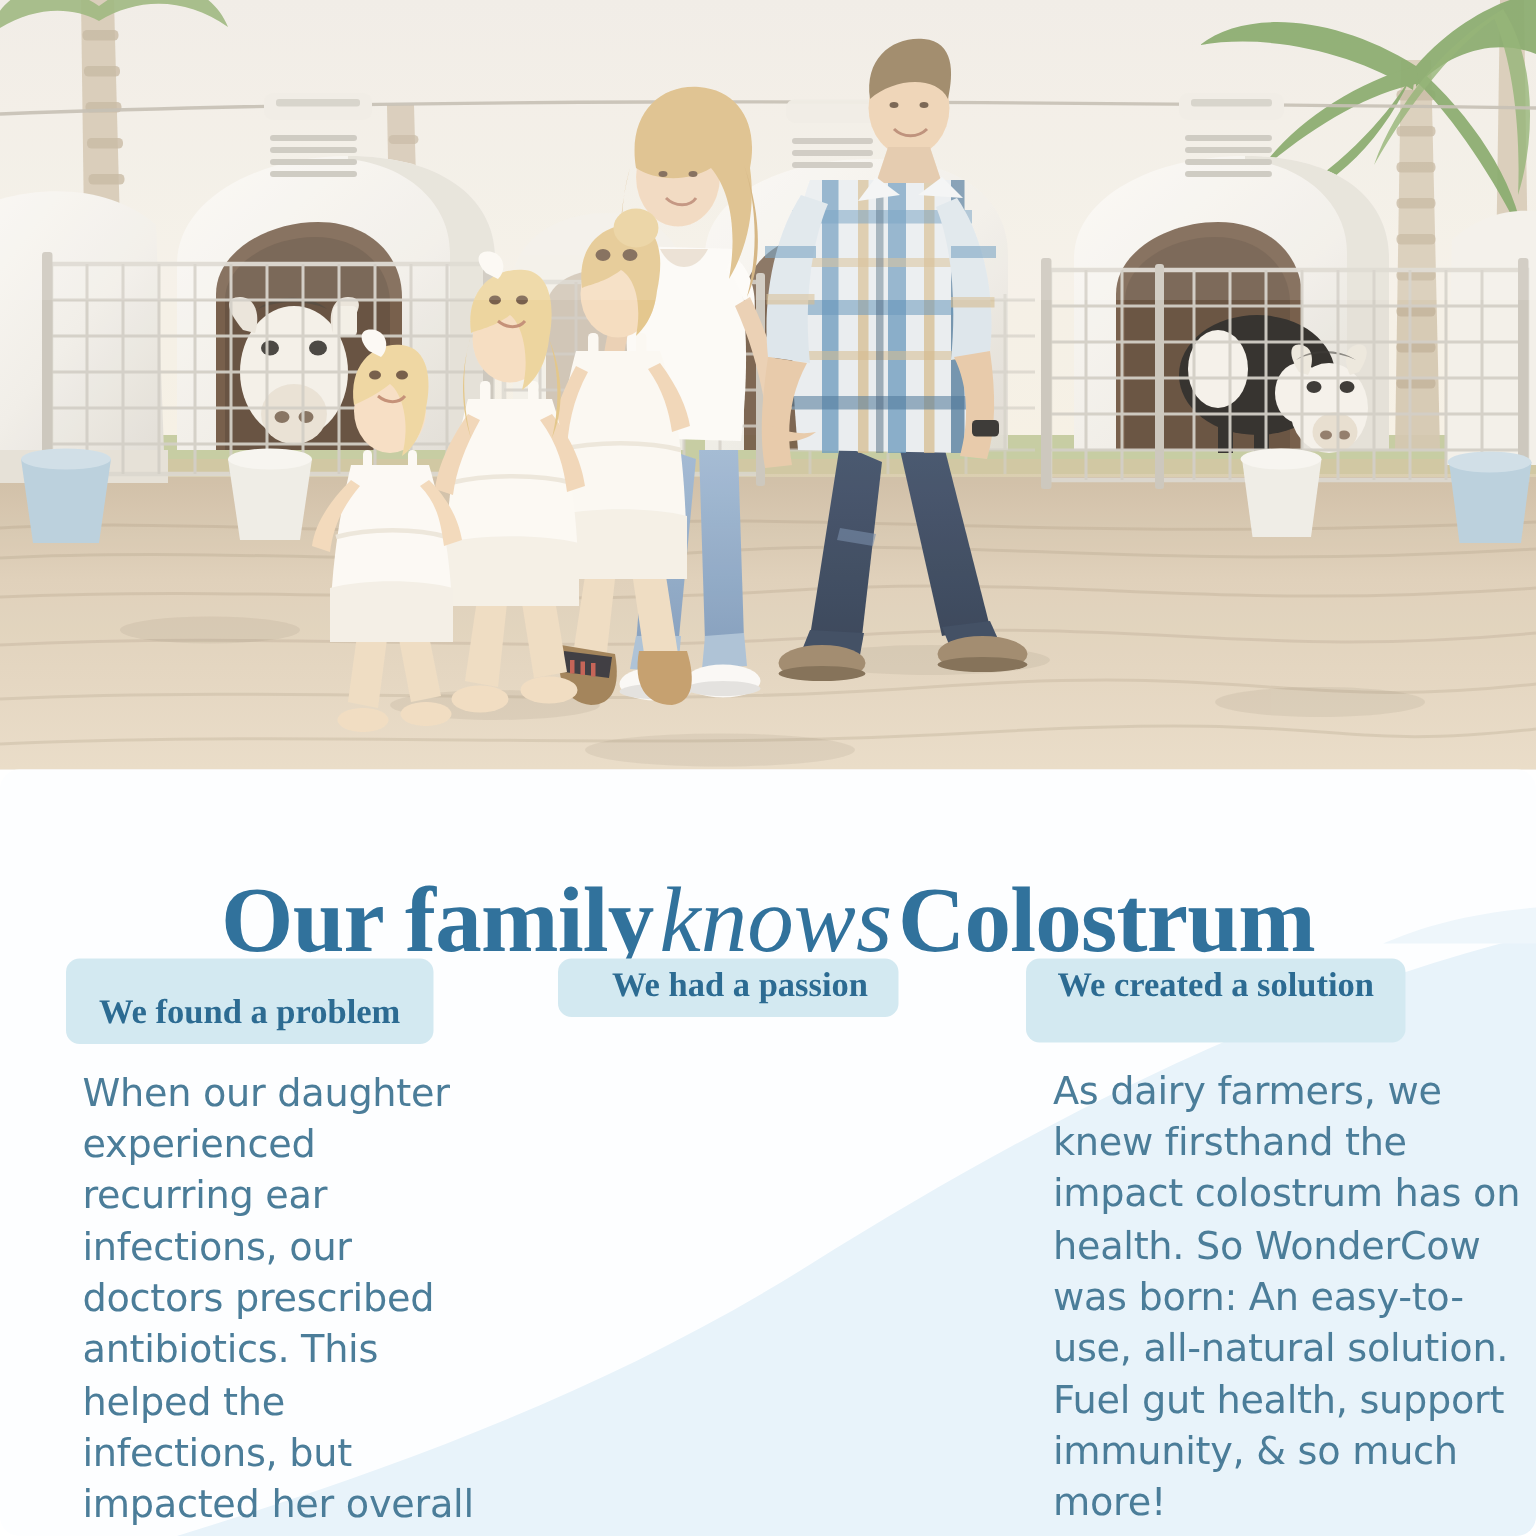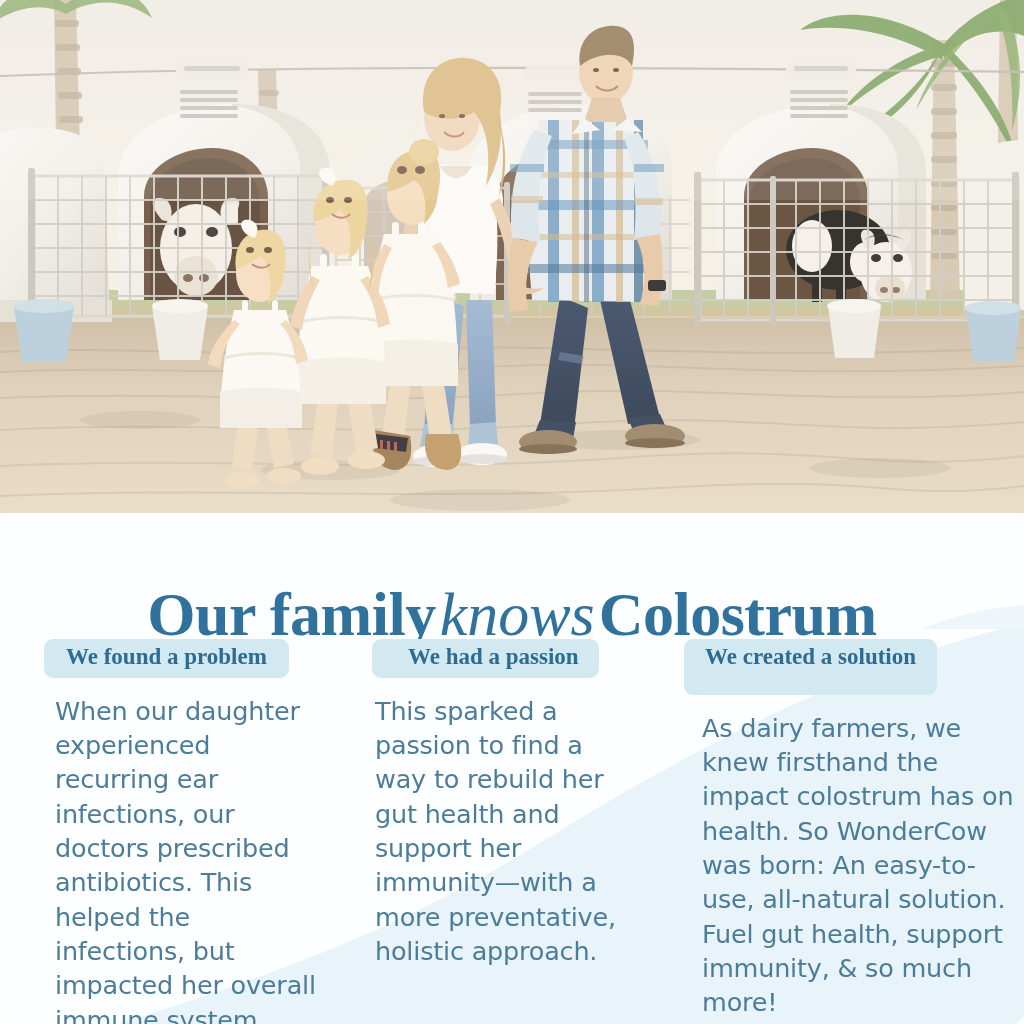--- a/index.html
+++ b/index.html
@@ -92,21 +92,21 @@
   .col-3 { width: 340px; padding-left: 0px; }
 
   .badge {
     display: inline-block;
     background: #d3e9f1;
     color: #2c6b92;
     font-family: "Liberation Serif", serif;
     font-size: 23px;
     font-weight: 700;
     border-radius: 9px;
-    padding: 6px 22px 8px 22px;
+    padding: 24px 22px 8px 22px;
     white-space: nowrap;
     line-height: 1.08;
   }
   .col-2 .badge { padding: 6px 20px 8px 36px; }
   .col-3 .badge { padding: 6px 21px 25px 21px; }
 
   .body-text {
     margin-top: 16px;
     font-family: "DejaVu Sans", sans-serif;
     font-size: 25.5px;
@@ -575,21 +575,20 @@
 
     <div class="columns">
 
       <div class="col col-1">
         <div class="badge">We found a problem</div>
         <p class="body-text">When our daughter experienced recurring ear infections, our doctors prescribed antibiotics. This helped the infections, but impacted her overall immune system.</p>
       </div>
 
       <div class="col col-2">
         <div class="badge">We had a passion</div>
-        <p class="body-text">This sparked a passion to find a way to rebuild her gut health and support her immunity—with a more preventative, holistic approach.</p>
       </div>
 
       <div class="col col-3">
         <div class="badge">We created a solution</div>
         <p class="body-text">As dairy farmers, we knew firsthand the impact colostrum has on health. So WonderCow was born: An easy-to-use, all-natural solution. Fuel gut health, support immunity, &amp; so much more!</p>
       </div>
 
     </div>
   </div>
 </div>

